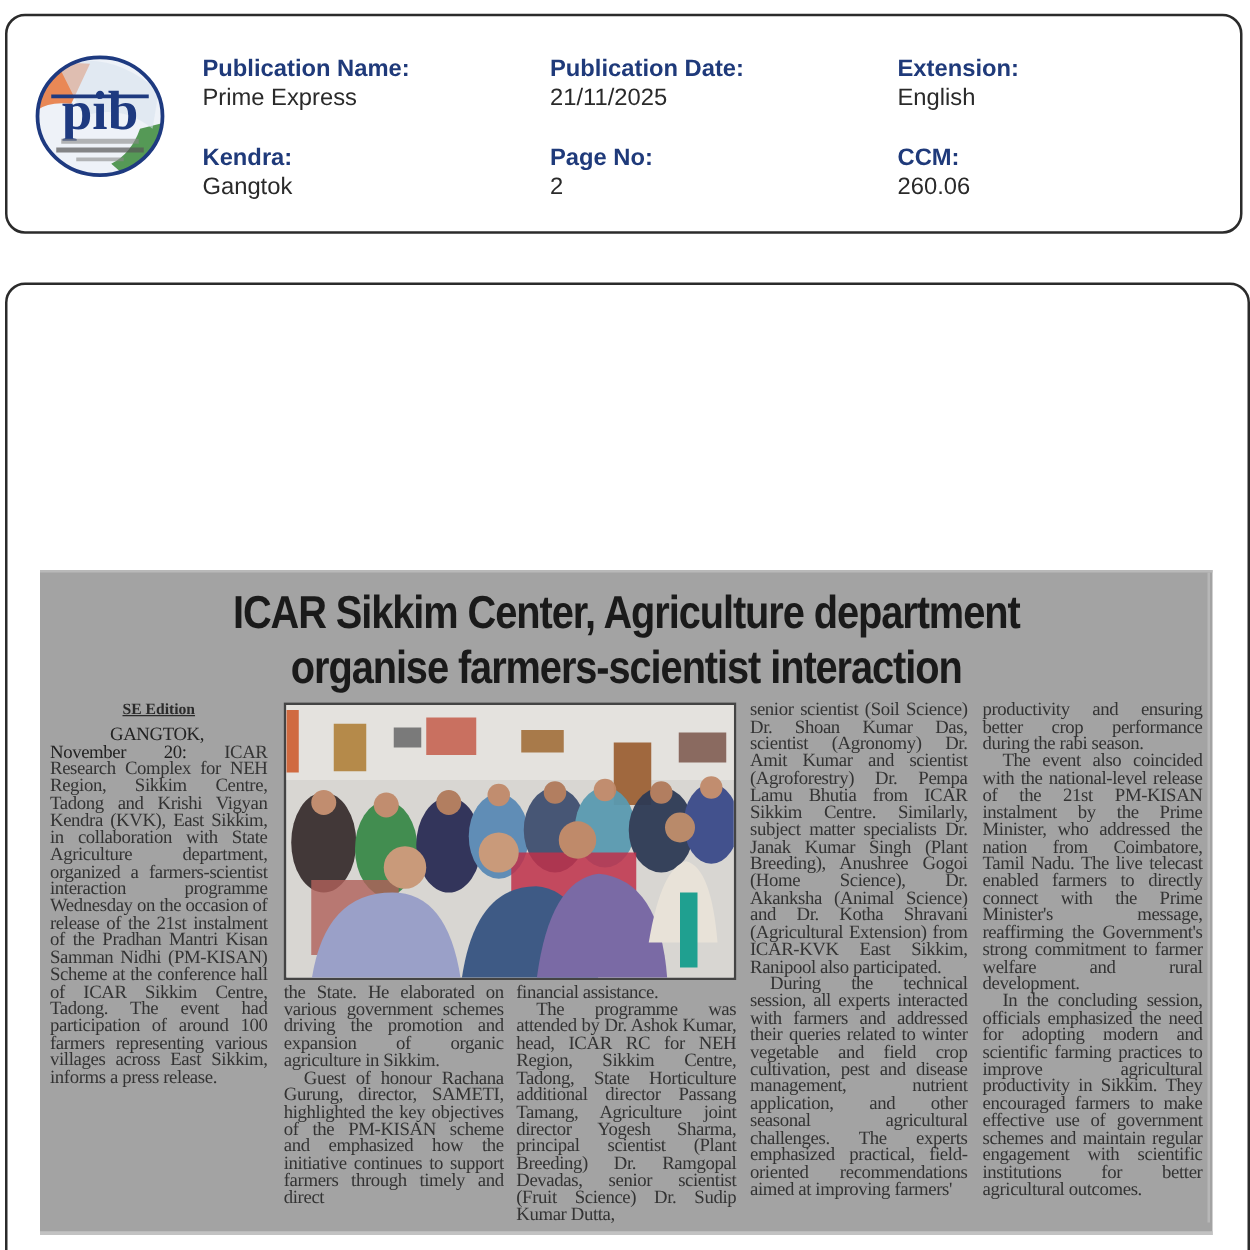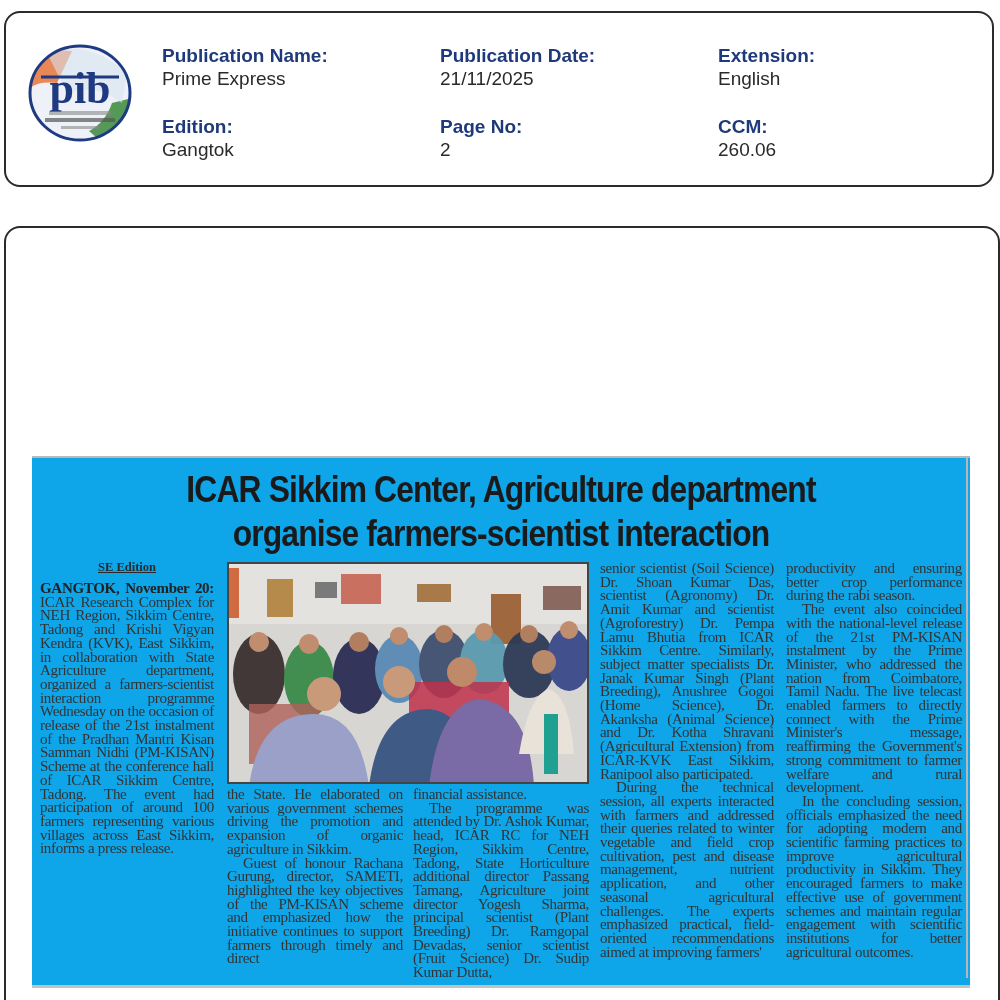--- a/index.html
+++ b/index.html
@@ -9,34 +9,34 @@
   .meta-card { position:absolute; left:4px; top:11px; width:990px; height:176px;
                border:2px solid #2b2b2b; border-radius:16px; box-sizing:border-box; background:#fff; }
   .logo { position:absolute; left:27px; top:43px; width:106px; height:100px; }
   .meta-field { position:absolute; }
   .meta-label { font-weight:bold; color:#1f3a7a; font-size:19px; line-height:22px; }
   .meta-value { color:#2a2a2a; font-size:19px; line-height:24px; }
 
   .clip-card { position:absolute; left:4px; top:226px; width:996px; height:790px;
                border:2px solid #2b2b2b; border-radius:16px; box-sizing:border-box; background:#fff; }
 
-  .article { position:absolute; left:32px; top:456px; width:938px; height:532px; background:#0ea5e9;
+  .article { position:absolute; left:32px; top:456px; width:938px; height:532px; background:#a3a3a3;
              border-top:2px solid #b9b9b9; border-bottom:3px solid #c2c2c2; box-sizing:border-box; }
   .article-right-rule { position:absolute; left:966px; top:458px; width:2px; height:520px; background:#b7b7b7; }
   .headline { position:absolute; left:0; top:10px; width:938px; text-align:center;
               font-family:"Liberation Sans", sans-serif; font-weight:bold; color:#1a1a1a;
               font-size:37px; line-height:44px; letter-spacing:-1px; transform:scaleX(0.86); transform-origin:center; }
   .byline { position:absolute; left:66px; top:102px; font-family:"Liberation Serif", serif; font-weight:bold;
             font-size:12.5px; text-decoration:underline; color:#2a2a2a; }
 
   .col { position:absolute; font-family:"Liberation Serif", serif; font-size:15px; line-height:13.7px;
          color:#333; text-align:justify; letter-spacing:-0.3px; }
   .col p { margin:0; text-indent:16px; }
   .col p.first { text-indent:0; }
-  .dateline { font-weight:bold; color:#222; }
+  .dateline { font-weight:normal; color:#222;margin-left:48px; }
 
   .photo { position:absolute; left:195px; top:104px; width:362px; height:222px; border:2px solid #444;
            box-sizing:border-box; overflow:hidden; background:#cfcfcf; }
 </style>
 </head>
 <body>
 
 <div class="meta-card"></div>
 
 <div class="logo">
@@ -67,21 +67,21 @@
 </div>
 <div class="meta-field" style="left:440px; top:45px;">
   <div class="meta-label">Publication Date:</div>
   <div class="meta-value">21/11/2025</div>
 </div>
 <div class="meta-field" style="left:718px; top:45px;">
   <div class="meta-label">Extension:</div>
   <div class="meta-value">English</div>
 </div>
 <div class="meta-field" style="left:162px; top:116px;">
-  <div class="meta-label">Edition:</div>
+  <div class="meta-label">Kendra:</div>
   <div class="meta-value">Gangtok</div>
 </div>
 <div class="meta-field" style="left:440px; top:116px;">
   <div class="meta-label">Page No:</div>
   <div class="meta-value">2</div>
 </div>
 <div class="meta-field" style="left:718px; top:116px;">
   <div class="meta-label">CCM:</div>
   <div class="meta-value">260.06</div>
 </div>

